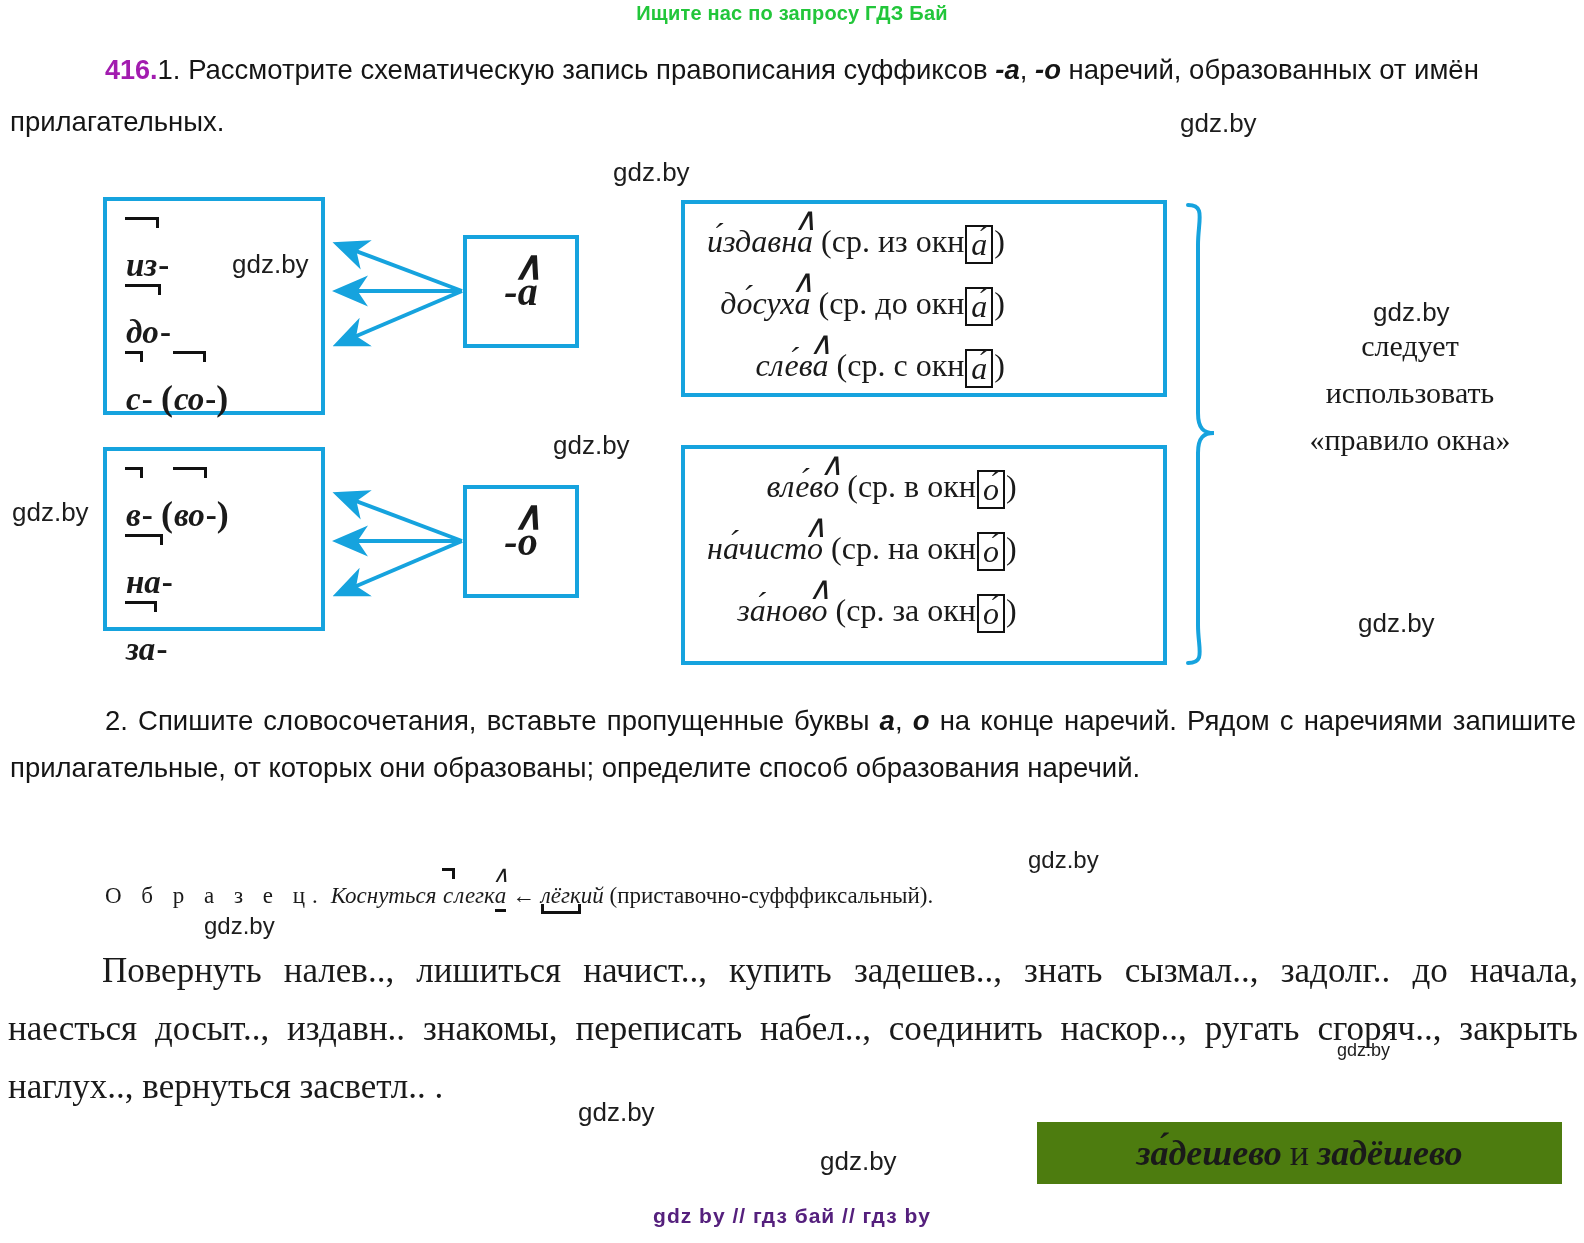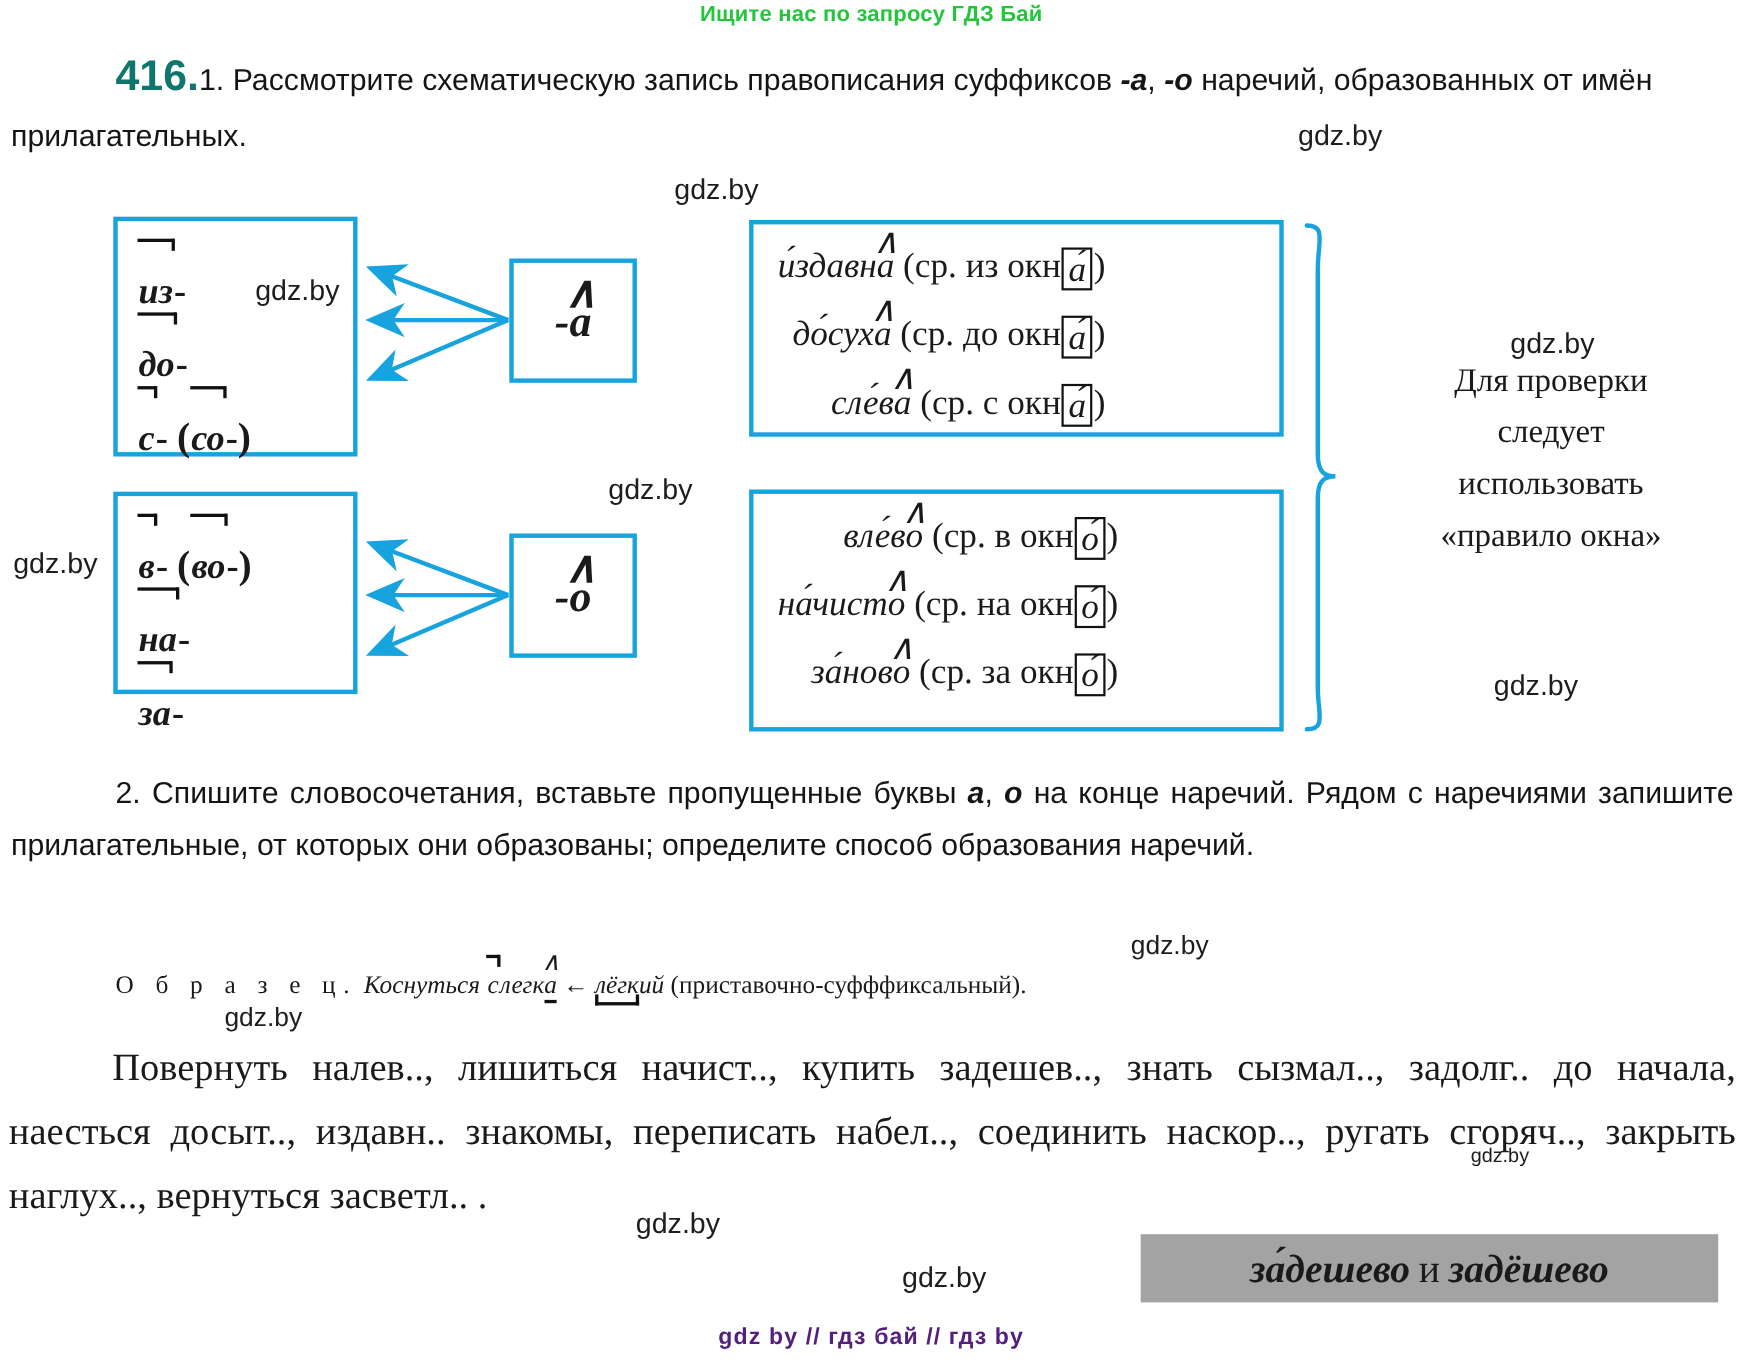--- a/index.html
+++ b/index.html
@@ -39,23 +39,23 @@
   
   .intro {
     position: absolute;
     left: 10px; top: 44px; width: 1560px;
     font-family: "Liberation Sans", sans-serif;
     font-size: 27.5px;
     line-height: 51px;
     color: #151515;
   }
   .intro .num {
-    color: #0f766e;
+    color: #a21caf;
     font-weight: bold;
-    font-size: 39px;
+    font-size: 27px;
     margin-left: 95px;
   }
   .intro b { font-weight: bold; font-style: italic; }
 
   
   .diagram { position: absolute; left: 0; top: 185px; width: 1584px; height: 495px; }
   .bluebox {
     position: absolute;
     border: 4px solid #16a3de;
     box-sizing: border-box;
@@ -194,21 +194,21 @@
     line-height: 58px;
     text-align: justify;
   }
   .body-text .ind { display: inline-block; width: 94px; }
 
   
   .note {
     position: absolute;
     left: 1037px; top: 1122px;
     width: 525px; height: 62px;
-    background: #a3a3a3;
+    background: #4d7c0f;
     display: flex; align-items: center; justify-content: center;
     font-family: "Liberation Serif", serif;
     font-size: 36px;
   }
   .note .w { font-style: italic; font-weight: bold; }
   .note .i { font-style: normal; margin: 0 8px; }
 
   
   .footer {
     position: absolute;
@@ -320,21 +320,20 @@
         <span>на́чист</span><span class="caretwrap small"><span class="cv">∧</span><span>о</span></span><span class="rom"> (ср. на окн</span><span class="boxed">о́</span><span class="rom">)</span>
       </div>
       <div class="row">
         <span>за́нов</span><span class="caretwrap small"><span class="cv">∧</span><span>о</span></span><span class="rom"> (ср. за окн</span><span class="boxed">о́</span><span class="rom">)</span>
       </div>
     </div>
   </div>
 </div>
 
 <div class="brace-text">
-  <div>Для проверки</div>
   <div>следует</div>
   <div>использовать</div>
   <div>«правило окна»</div>
 </div>
 
 <div class="para2">
   <span class="ind"></span><span>2. Спишите словосочетания, вставьте пропущенные буквы </span><b>а</b><span>, </span><b>о</b><span> на конце наречий. Рядом с наречиями запишите прилагательные, от которых они образованы; определите способ образования наречий.</span>
 </div>
 
 <div class="obrazec">

